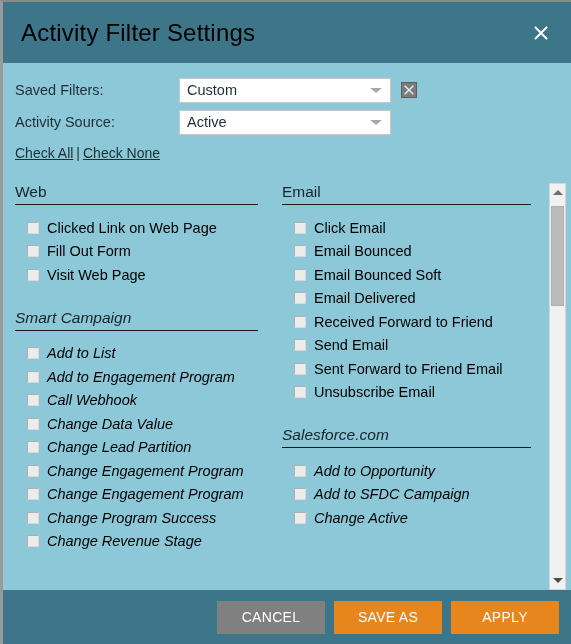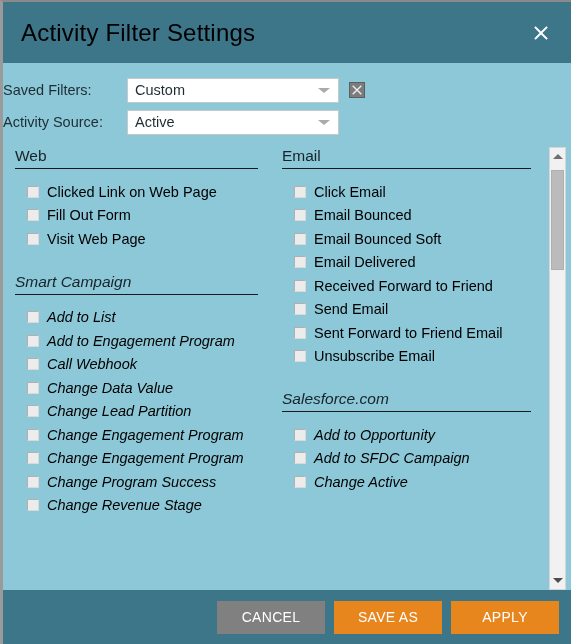--- a/index.html
+++ b/index.html
@@ -60,21 +60,22 @@
     flex: 0 0 auto;
     padding: 12px 0 0 0;
   }
   .form-row {
     display: flex;
     align-items: center;
     height: 30px;
     margin-bottom: 2px;
   }
   .form-label {
-    width: 124px;
+    width: 176px;
+    padding-left: 12px;
     box-sizing: border-box;
     font-size: 14.5px;
     color: #1f2d33;
     white-space: nowrap;
   }
   .select-box {
     position: relative;
     width: 212px;
     height: 25px;
     background: #ffffff;
@@ -126,21 +127,21 @@
     color: #1f2d33;
     text-decoration: underline;
     cursor: pointer;
   }
   .links-sep { margin: 0 3px; }
 
   
   .scroll-outer {
     flex: 1 1 auto;
     position: relative;
-    margin-top: 8px;
+    margin-top: 22px;
     overflow: hidden;
   }
   .columns {
     position: absolute;
     left: 0; top: 0; right: 22px; bottom: 0;
     display: flex;
     overflow: hidden;
   }
   .col {
     width: 50%;
@@ -284,20 +285,23 @@
     </div>
     <div class="form-row">
       <div class="form-label">Activity Source:</div>
       <div class="select-box">
         <span class="select-value">Active</span>
         <span class="select-arrow"></span>
       </div>
     </div>
   </div>
 
+  <div class="links-row">
+    <a>Check All</a><span class="links-sep">|</span><a>Check None</a>
+  </div>
 
   <div class="scroll-outer">
     <div class="columns">
       <div class="col left" id="col-left">
           <div class="section">
             <div class="section-head">Web</div>
             <div class="check-item">
               <span class="cb"></span>
               <span class="check-label">Clicked Link on Web Page</span>
             </div>

